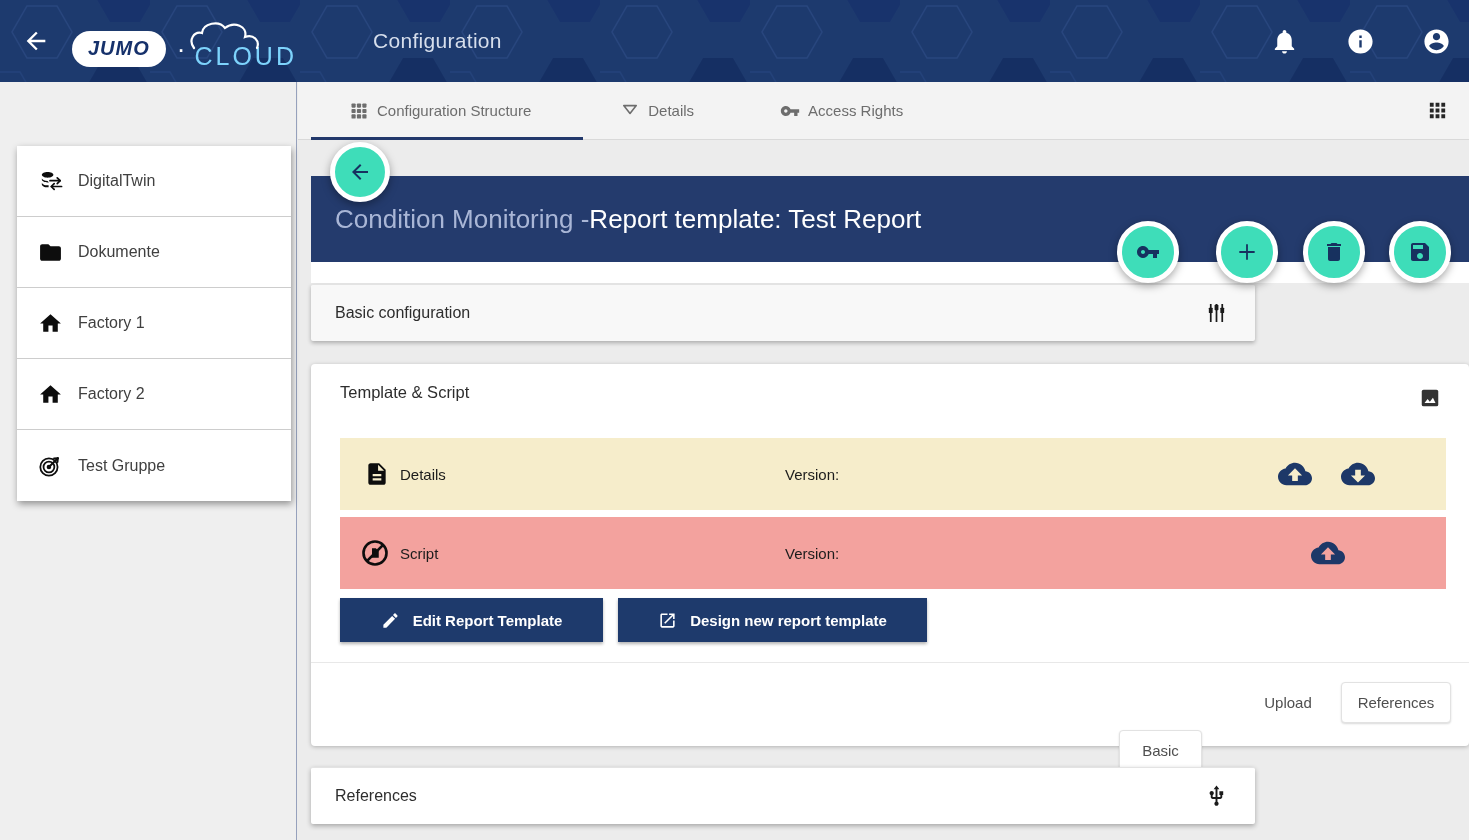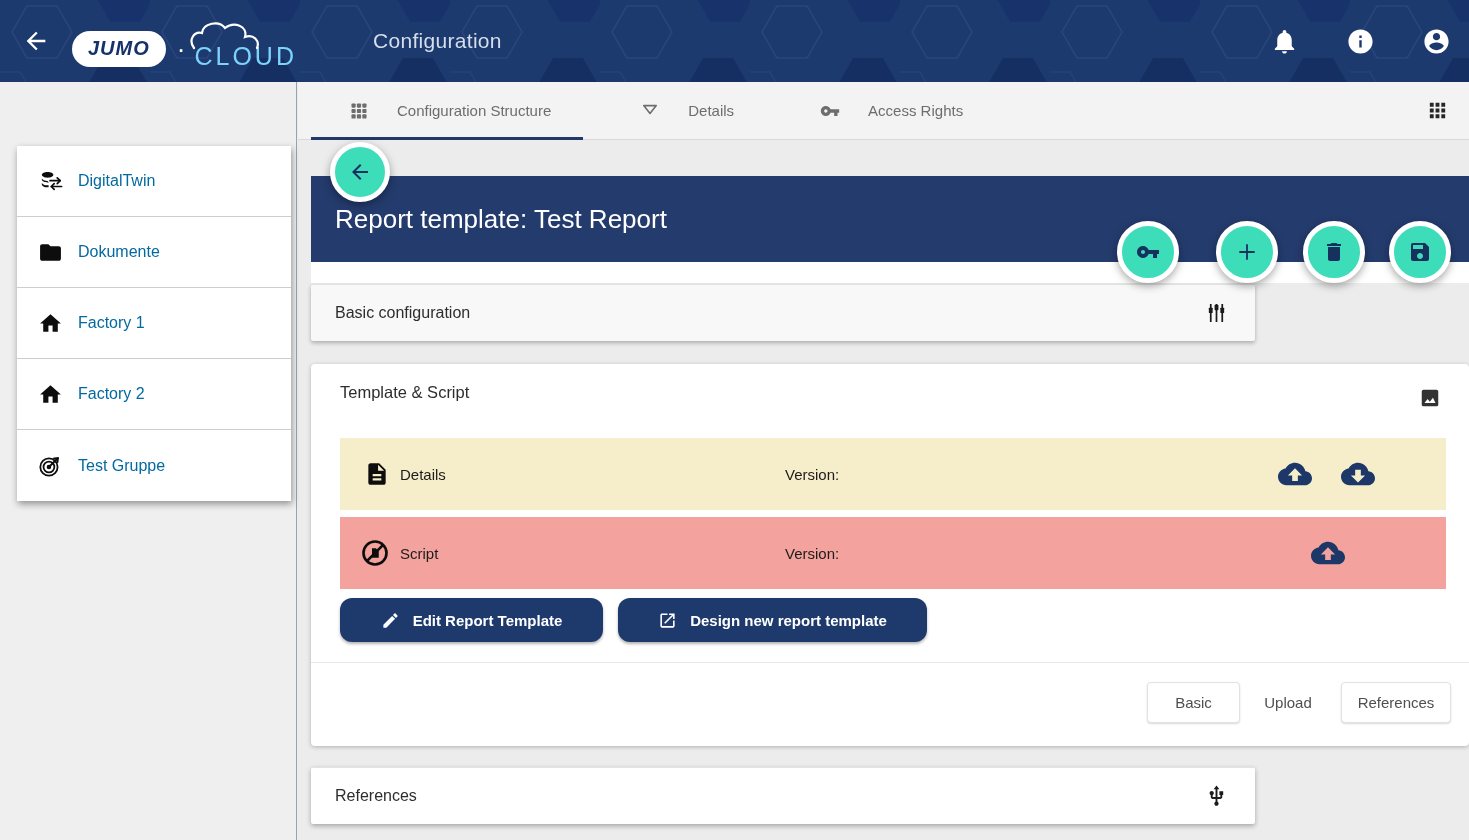--- a/index.html
+++ b/index.html
@@ -35,29 +35,29 @@
   .sidebar-header{ position:absolute; top:0; left:0; right:1px; height:64px;
                    background:#141f3c; color:#fff; display:flex; align-items:center;
                    padding-left:22px; gap:13px; cursor:pointer;
                    box-shadow:0 3px 5px rgba(0,0,0,.35); z-index:2; }
   .sidebar-header svg{ width:24px; height:24px; flex:none; }
   .sidebar-header .label{ font-size:16.5px; font-weight:500; }
   .side-list{ position:absolute; top:64px; left:17px; width:274px; background:#fff;
               box-shadow:1px 3px 7px rgba(0,0,0,.4); z-index:1; }
   .side-item{ height:71px; display:flex; align-items:center; padding-left:21px;
               gap:15px; border-bottom:1px solid #cdcdcd; background:#fff;
-              cursor:pointer; font-size:16px; color:#0369a1; }
+              cursor:pointer; font-size:16px; color:#404040; }
   .side-item:last-child{ border-bottom:none; }
   .side-item svg{ width:25px; height:25px; flex:none; color:#0d0d0d; }
 
   
   .tabbar{ position:absolute; left:298px; top:82px; width:1171px; height:58px;
            background:#f3f3f3; border-bottom:1px solid #d9d9d9; display:flex;
            align-items:center; z-index:5; }
-  .tab{ display:flex; align-items:center; gap:28px; color:#6d6d6d; font-size:15px;
+  .tab{ display:flex; align-items:center; gap:8px; color:#6d6d6d; font-size:15px;
         cursor:pointer; white-space:nowrap; }
   .tab svg{ width:20px; height:20px; }
   .tab-1{ margin-left:51px; } .tab-2{ margin-left:89px; } .tab-3{ margin-left:86px; }
   .tab-underline{ position:absolute; left:13px; bottom:-1px; width:272px; height:3px;
                   background:#22386b; }
   .apps-btn{ position:absolute; right:20px; top:17px; width:23px; height:23px;
              color:#262626; cursor:pointer; }
 
   
   .fab{ position:absolute; border-radius:50%; background:#3eddb9;
@@ -105,36 +105,36 @@
   .row-script .ts-row-icon{ left:20px; width:30px; height:30px; }
   .ts-row-label{ position:absolute; left:60px; top:50%; transform:translateY(-50%);
                  font-size:15px; color:#1c1c1c; }
   .ts-version{ position:absolute; left:445px; top:50%; transform:translateY(-50%);
                font-size:15px; color:#1c1c1c; }
   .cloud-btn{ position:absolute; top:50%; transform:translateY(-50%); width:34px;
               height:34px; color:#1d3868; cursor:pointer; }
   .cb-upload-t{ left:938px; } .cb-download-t{ left:1001px; } .cb-upload-s{ left:971px; }
 
   .navy-btn{ position:absolute; top:234px; height:44px; background:#1e3a6c; color:#fff;
-             border:none; border-radius:12px; display:inline-flex; align-items:center;
+             border:none; border-radius:0; display:inline-flex; align-items:center;
              justify-content:center; gap:13px; font-size:15px; font-weight:bold;
              font-family:inherit; cursor:pointer; box-shadow:0 2px 3px rgba(0,0,0,.3); }
   .navy-btn svg{ width:19px; height:19px; flex:none; }
   .btn-edit{ left:29px; width:263px; }
   .btn-design{ left:307px; width:309px; }
 
   .ts-divider{ position:absolute; left:0; right:0; top:298px; height:1px;
                background:#e8e8e8; }
 
   .footer-btn{ position:absolute; top:318px; height:41px; border-radius:4px;
                font-size:15px; color:#4f4f4f; display:flex; align-items:center;
                justify-content:center; cursor:pointer; font-family:inherit; }
   .fb-outline{ background:#fff; border:1px solid #e2e2e2;
                box-shadow:0 1px 2px rgba(0,0,0,.15); }
-  .fb-basic{ left:836px; width:93px; }
+  .fb-basic{ left:808px; width:83px;margin-top:48px; }
   .fb-upload{ left:934px; width:86px; background:transparent; border:none; }
   .fb-references{ left:1030px; width:110px; }
 </style>
 </head>
 <body>
 
 <div class="screen">
 
   <header class="topbar">
     <svg class="hexbg">
@@ -280,20 +280,21 @@
   </div>
 
   <div class="fab fab-back">
     <svg viewBox="0 0 24 24">
       <path fill="currentColor" d="M20 11H7.83l5.59-5.59L12 4l-8 8 8 8 1.41-1.41L7.83 13H20v-2z"></path>
       </svg>
   </div>
 
   <section class="banner-card">
     <div class="banner">
+      <span class="banner-breadcrumb">Condition Monitoring - </span>
       <span class="banner-title">Report template: Test Report</span>
     </div>
   </section>
 
   <div class="fab fab-action fab-key">
     <svg viewBox="0 0 24 24">
       <path fill="currentColor" d="M12.65 10C11.83 7.67 9.61 6 7 6c-3.31 0-6 2.69-6 6s2.69 6 6 6c2.61 0 4.83-1.67 5.65-4H17v4h4v-4h2v-4H12.65zM7 14c-1.1 0-2-.9-2-2s.9-2 2-2 2 .9 2 2-.9 2-2 2z"></path>
       </svg>
   </div>
   <div class="fab fab-action fab-add">

